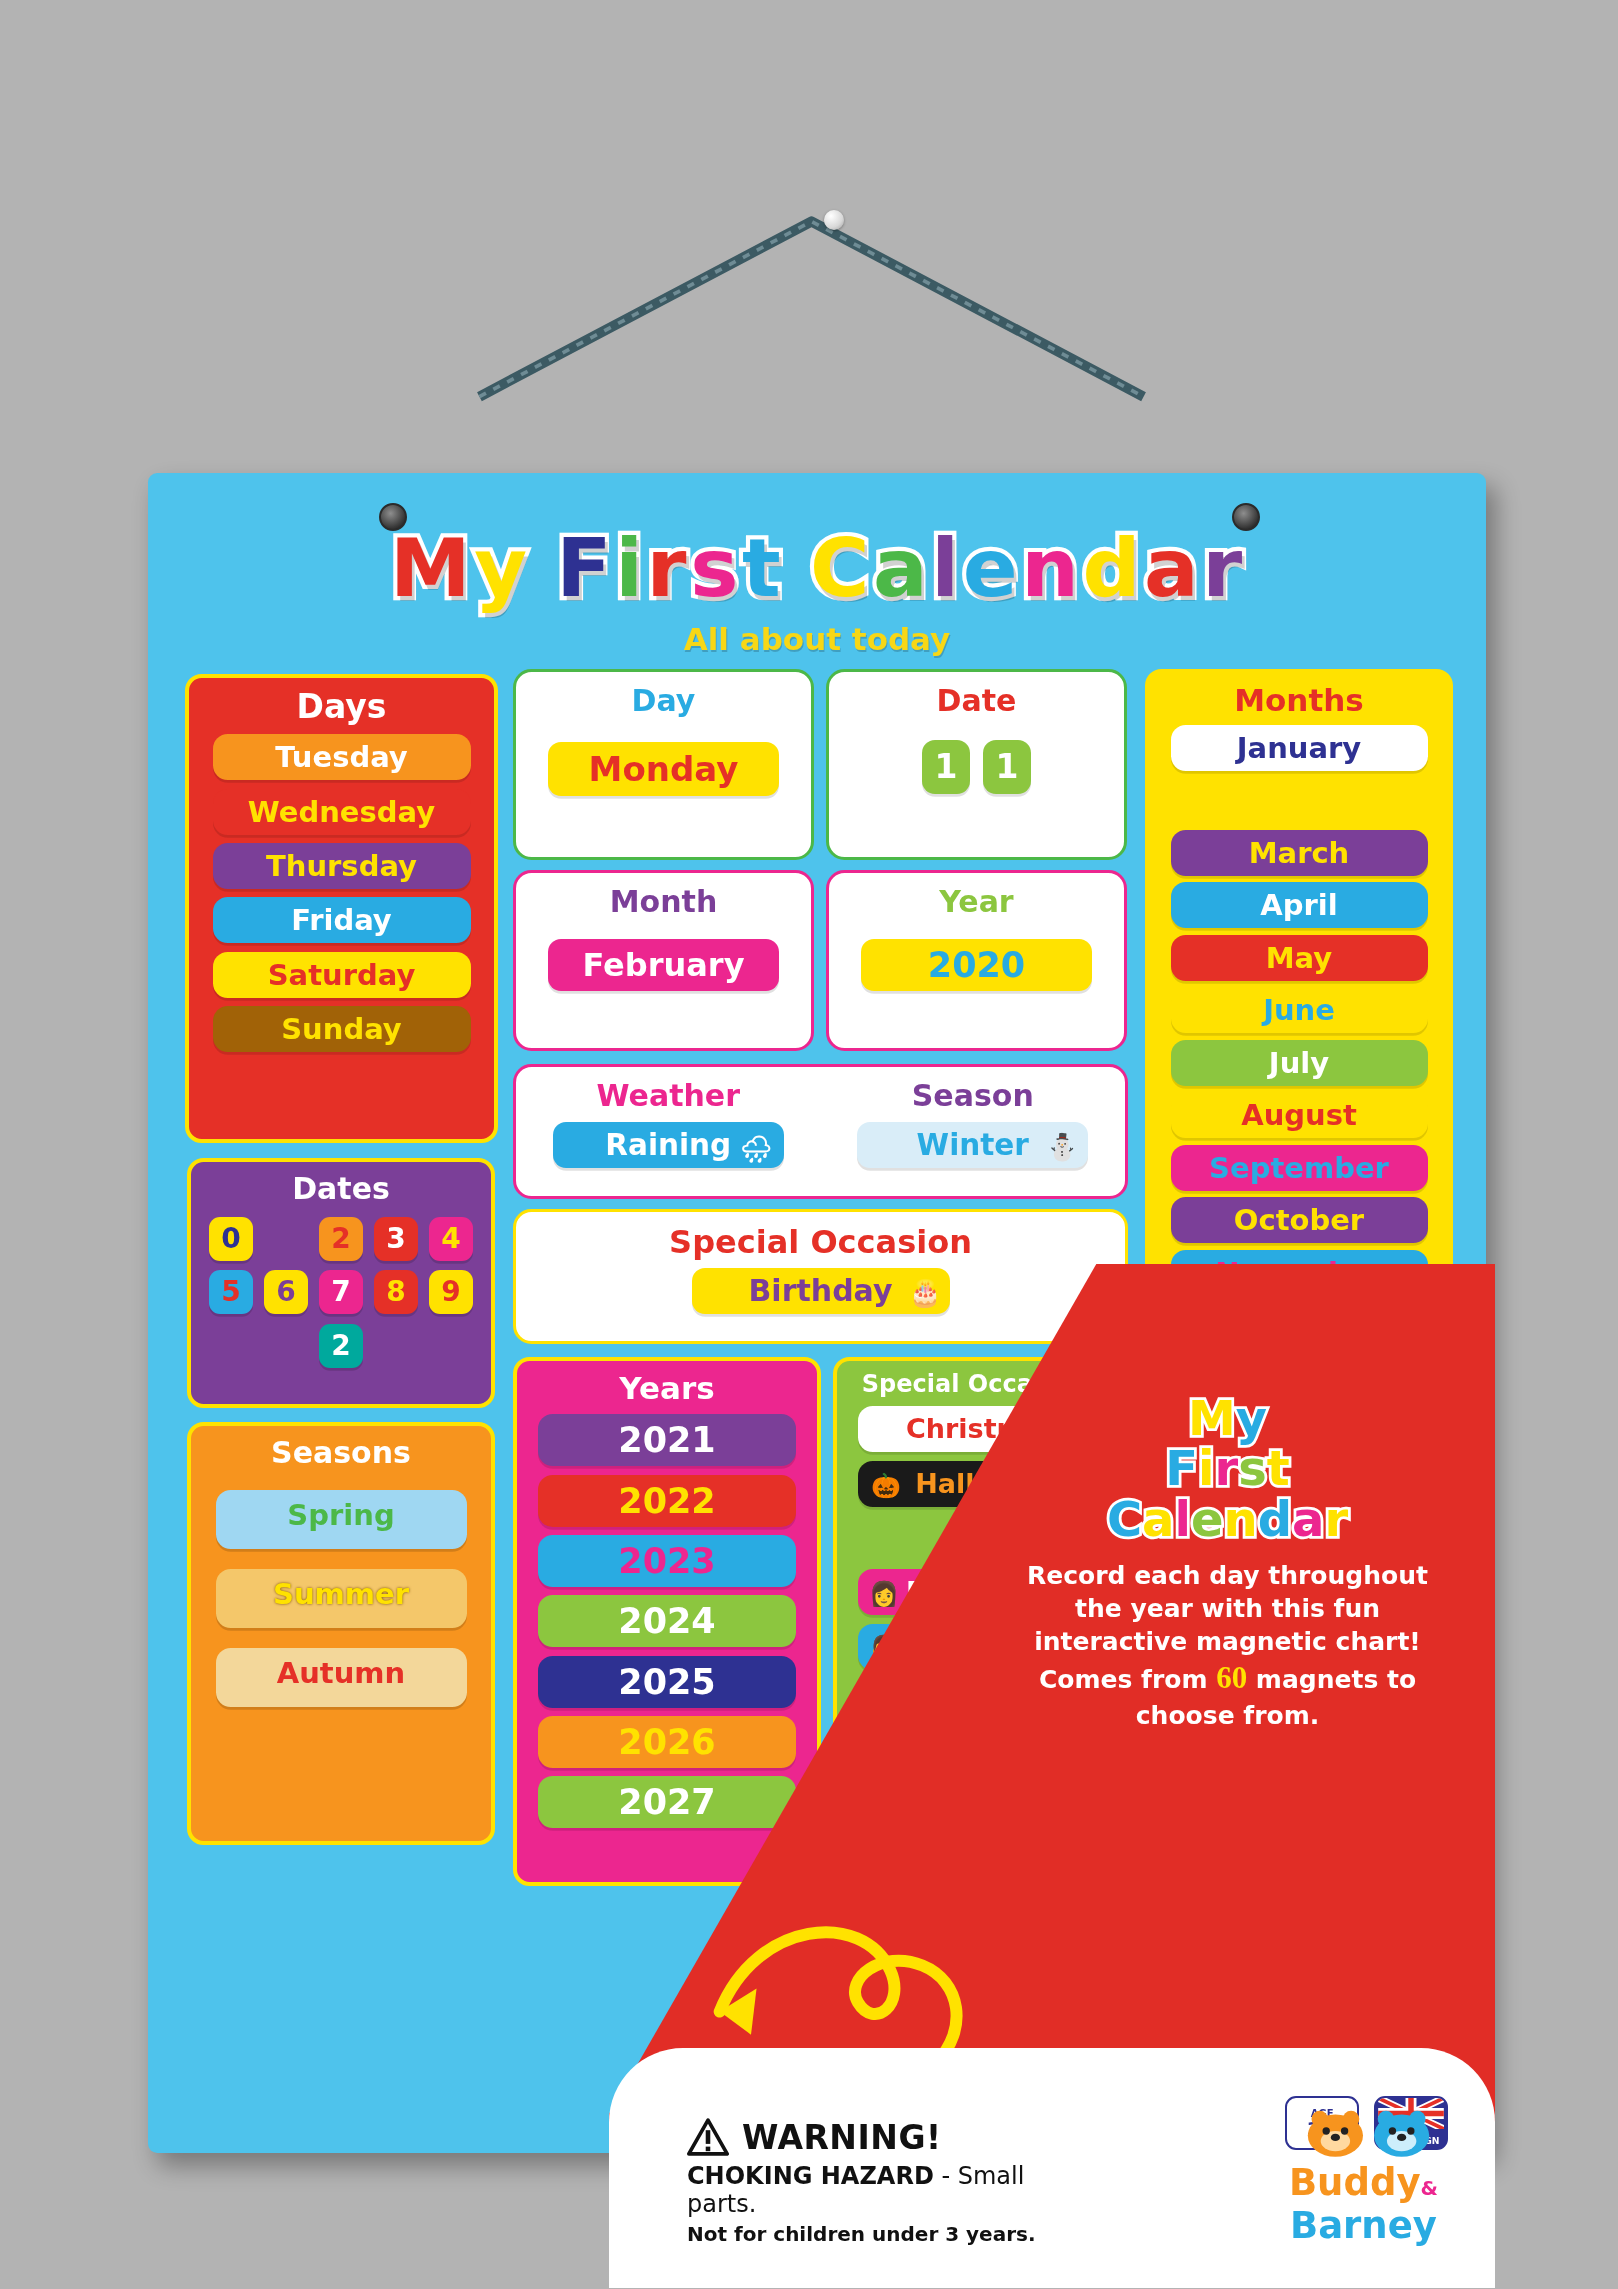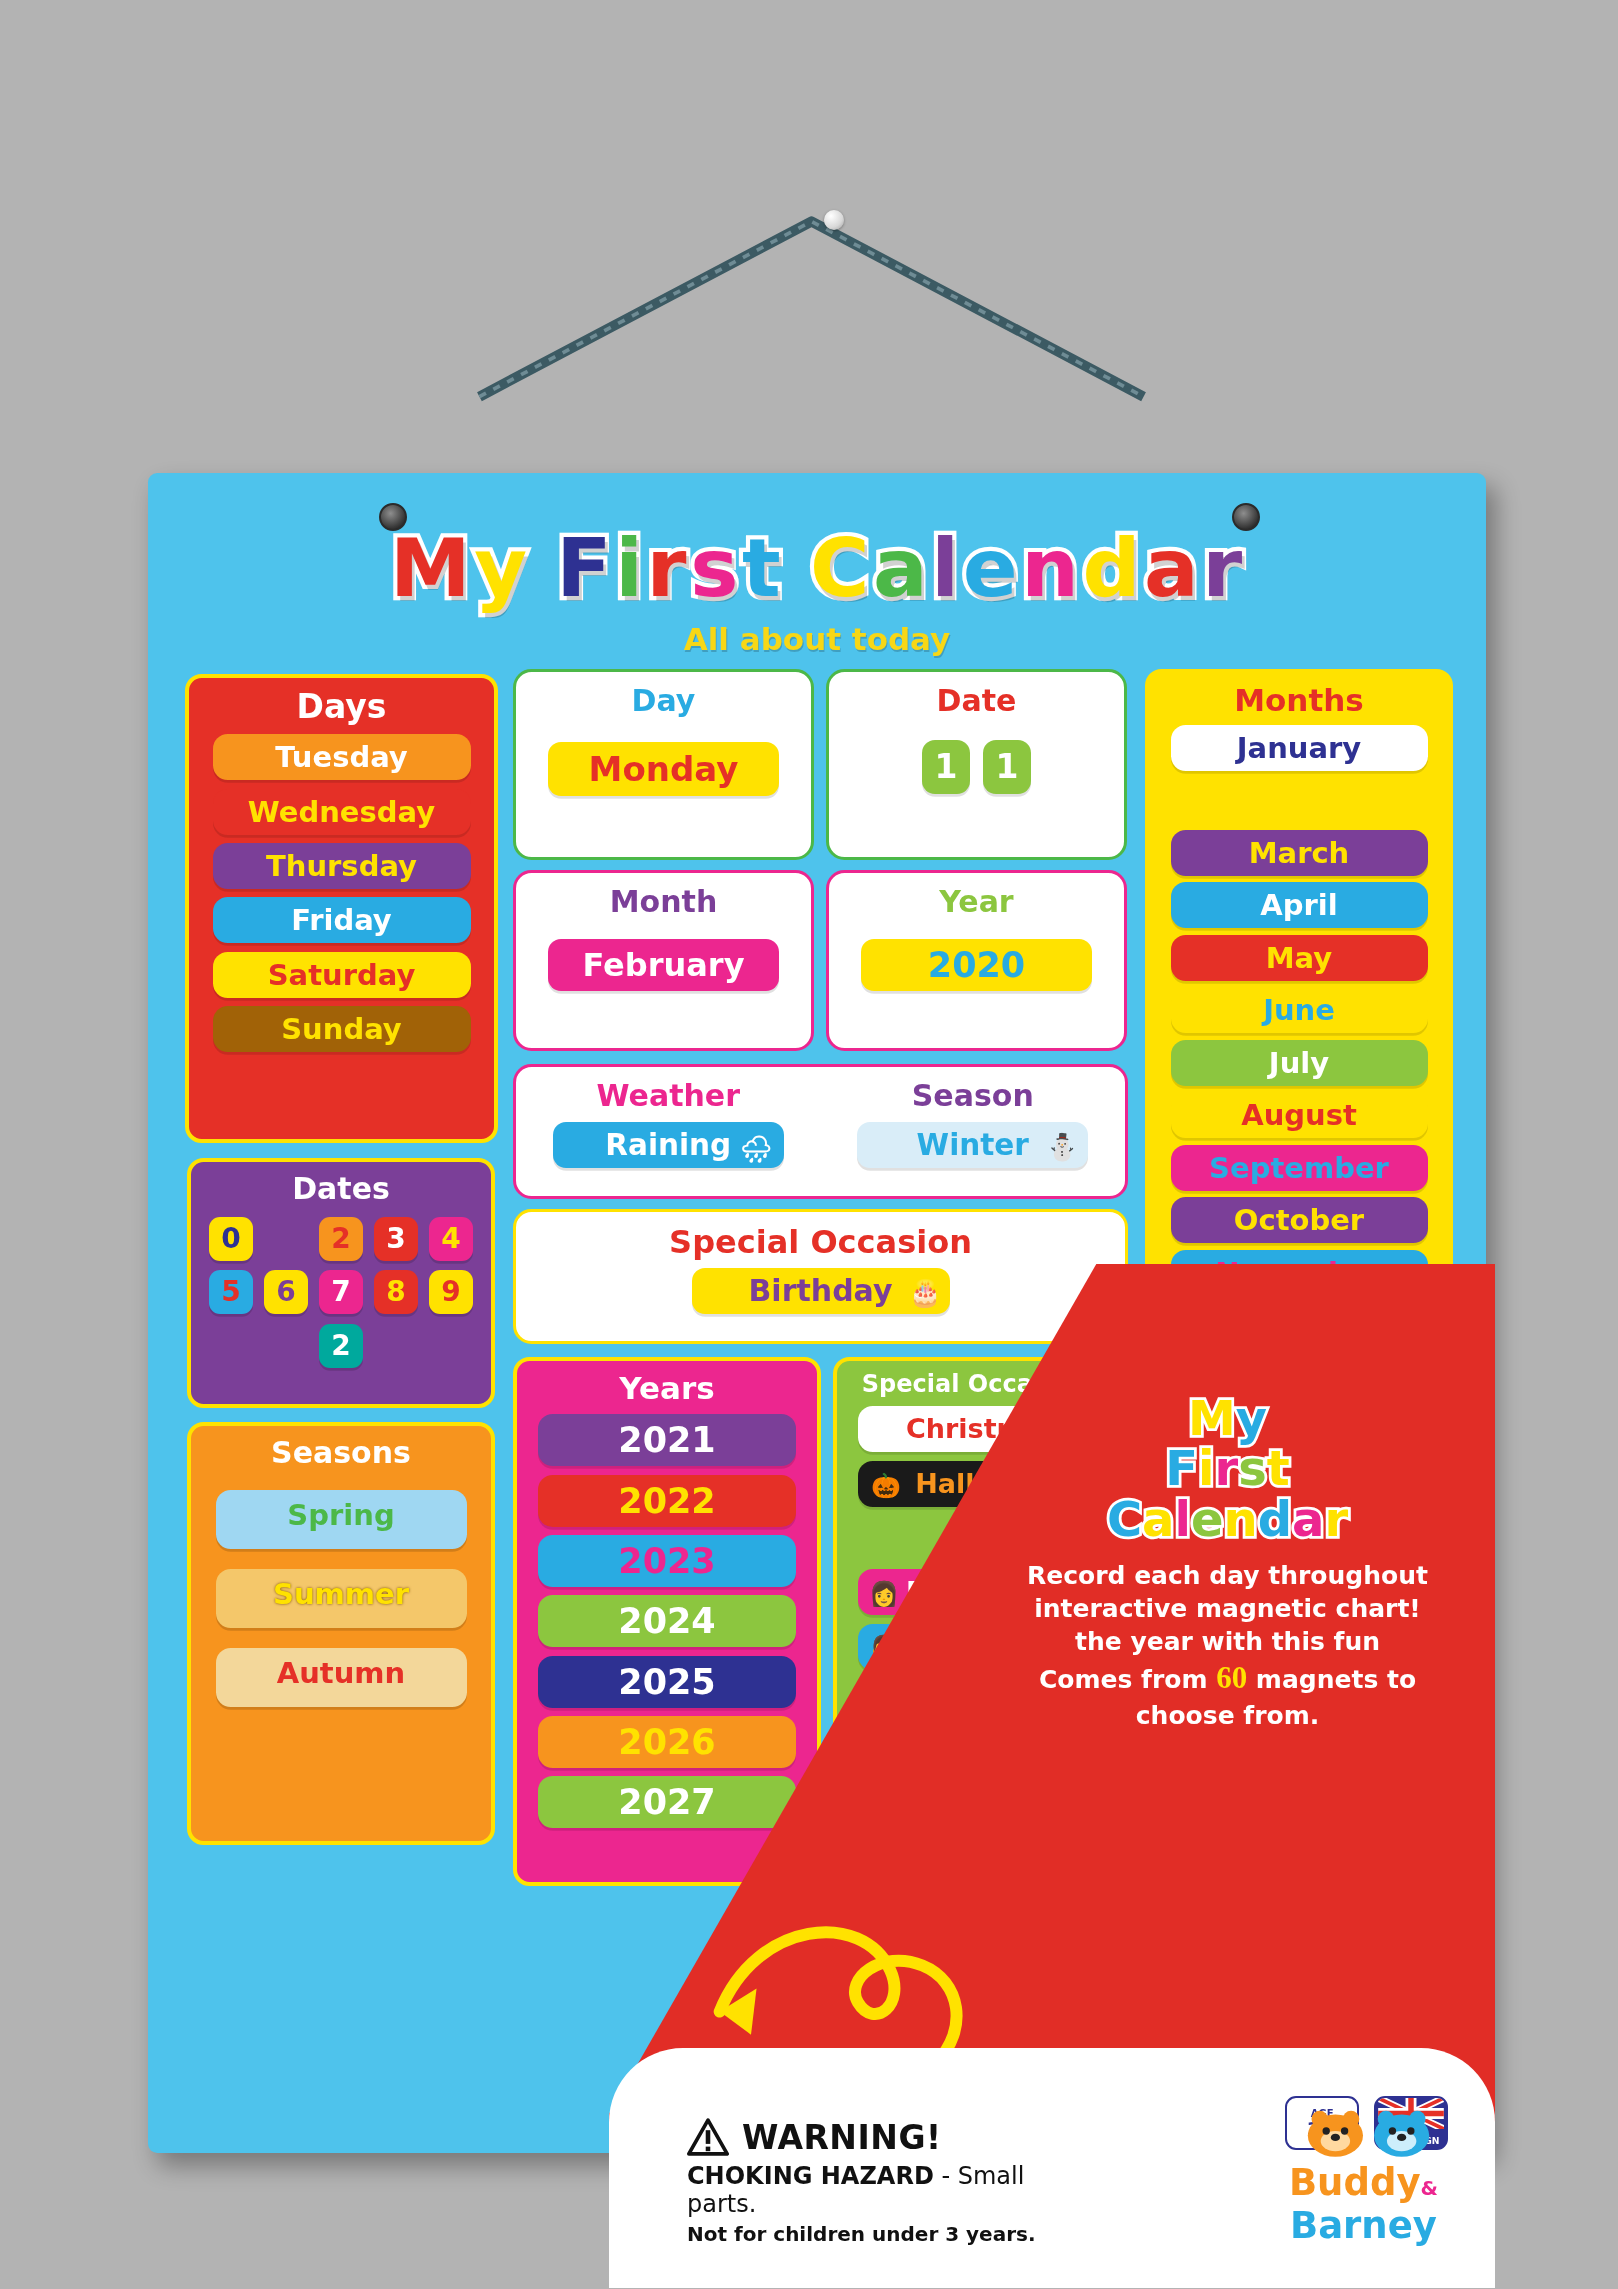--- a/index.html
+++ b/index.html
@@ -309,22 +309,22 @@
     <div class="red-tri"></div>
 
     <div class="pkg-title">
       <span style="color:#ffe200">M</span><span style="color:#29abe2">y</span><br>
       <span style="color:#29abe2">F</span><span style="color:#ffe200">i</span><span style="color:#ec268f">r</span><span style="color:#8cc63f">s</span><span style="color:#ffe200">t</span><br>
       <span style="color:#29abe2">C</span><span style="color:#ffe200">a</span><span style="color:#ec268f">l</span><span style="color:#8cc63f">e</span><span style="color:#ffe200">n</span><span style="color:#29abe2">d</span><span style="color:#ec268f">a</span><span style="color:#ffe200">r</span>
     </div>
 
     <div class="pkg-desc">
       <div>Record each day throughout</div>
+      <div>the year with this fun</div>
       <div>interactive magnetic chart!</div>
-      <div>the year with this fun</div>
       <div>
         <span>Comes from </span><b class="num">60</b><span> magnets to</span>
       </div>
       <div>choose from.</div>
     </div>
 
     <svg class="arrow" width="295" height="212" viewBox="0 0 320 230">
       <path d="M30,120 C70,20 185,10 215,75 C232,112 198,140 180,110 C165,85 205,52 250,70 C292,87 300,140 265,175" fill="none" stroke="#ffe200" stroke-width="13" stroke-linecap="round"></path>
       <polygon points="30,120 70,95 64,145" fill="#ffe200"></polygon>
     </svg>

